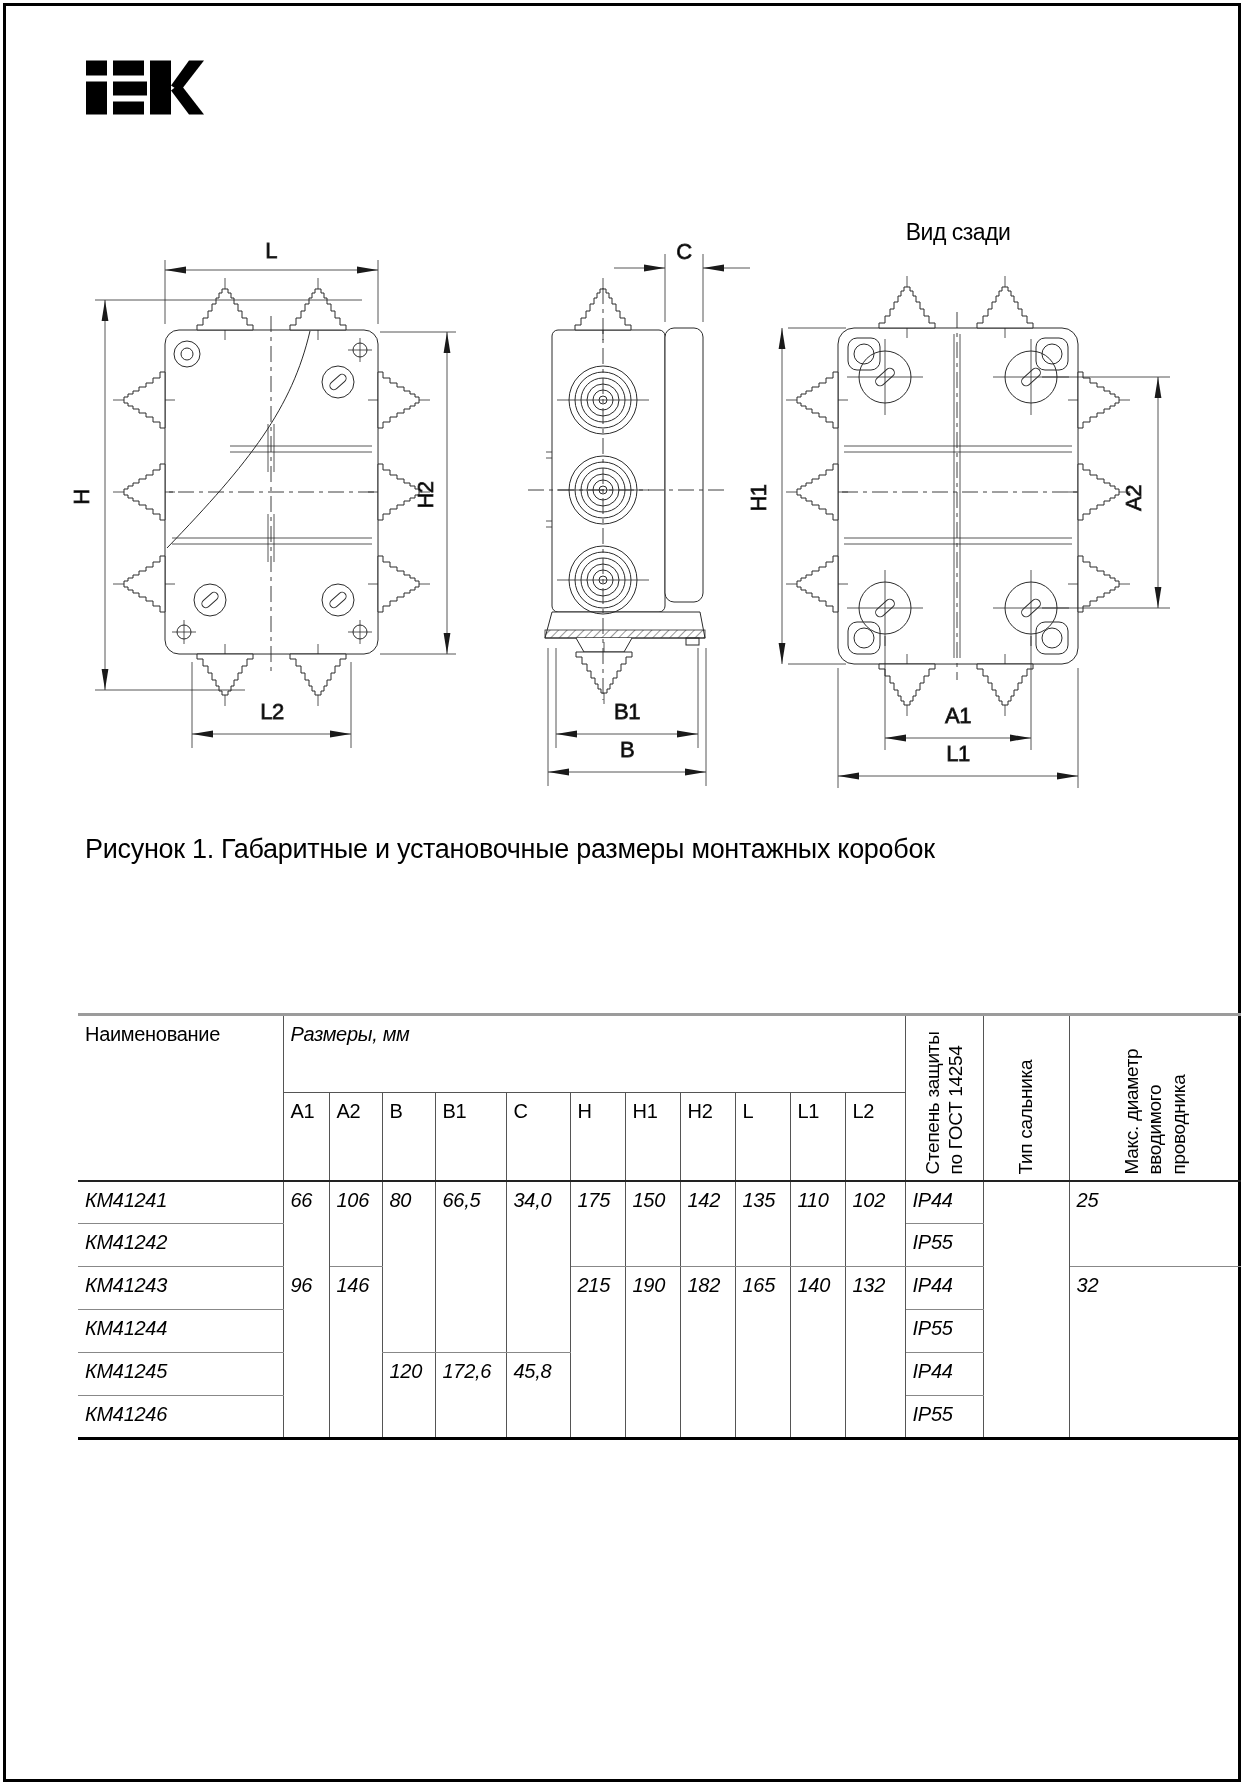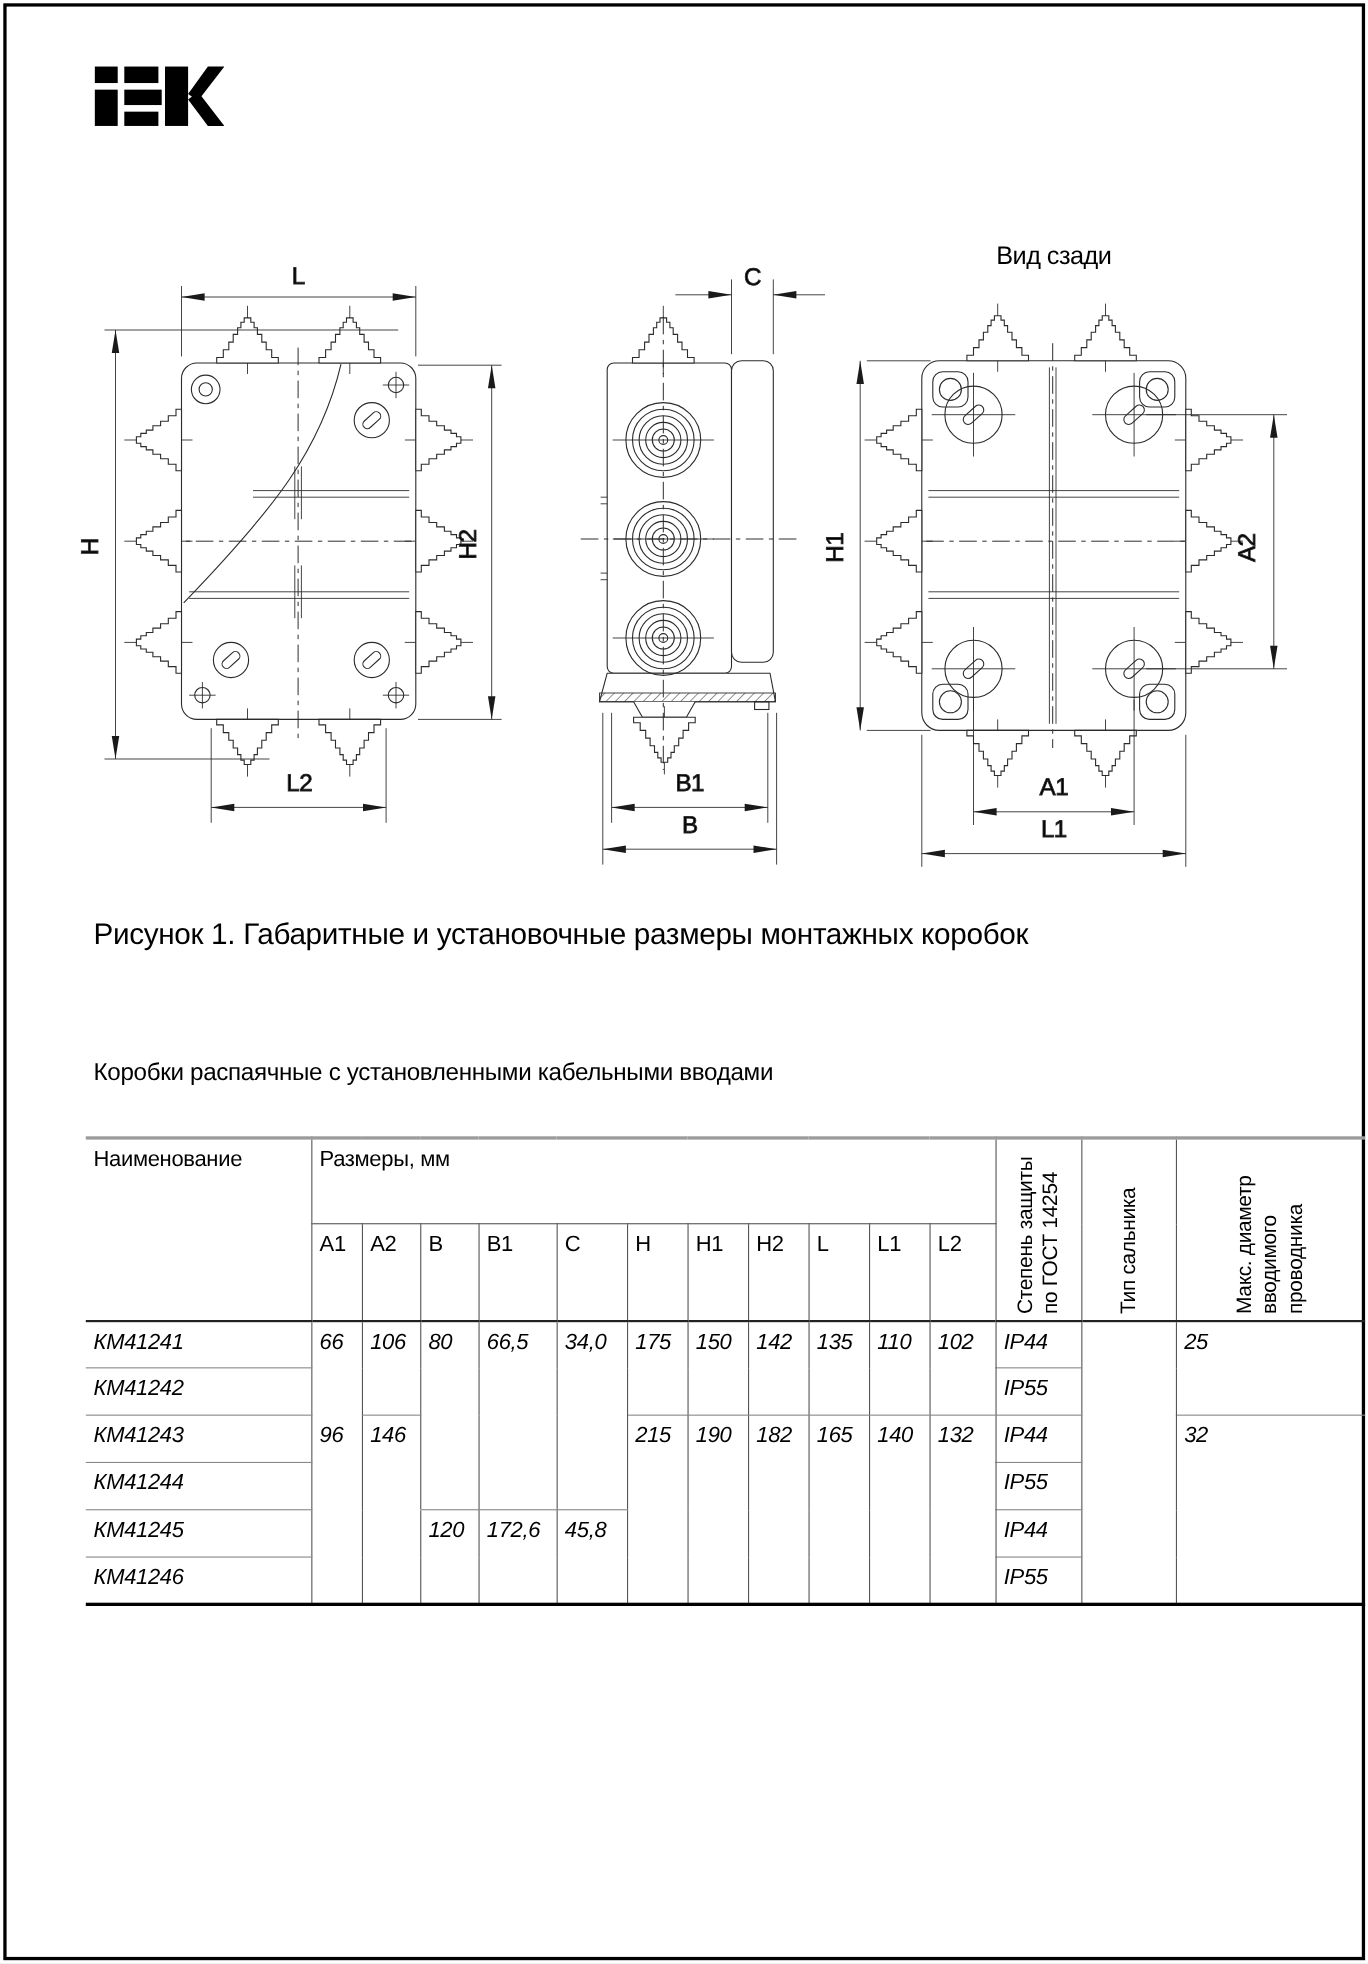--- a/index.html
+++ b/index.html
@@ -3,32 +3,32 @@
 <meta charset="utf-8">
 <style>
   html,body{margin:0;padding:0;background:#e8e8e8;}
   .page{position:relative;width:1244px;height:1785px;background:#fff;overflow:hidden;
         font-family:"Liberation Sans","DejaVu Sans",sans-serif;color:#000;}
   .frame{position:absolute;inset:3px;border:3px solid #000;pointer-events:none;}
   .logo{position:absolute;left:86px;top:60px;}
   .drawings{position:absolute;left:60px;top:215px;}
   .caption{position:absolute;left:85px;top:834px;font-size:27px;letter-spacing:-0.3px;}
   .section-title{position:absolute;left:85px;top:962px;font-size:22px;letter-spacing:-0.3px;}
-  .tbl-wrap{position:absolute;left:78px;top:1013px;margin-top:20px;}
+  .tbl-wrap{position:absolute;left:78px;top:1013px;}
   table.spec{border-collapse:collapse;table-layout:fixed;width:1085px;
              border-top:3px solid #9b9b9b;border-bottom:3px solid #000;
              font-size:20px;letter-spacing:-0.3px;}
   table.spec th,table.spec td{font-weight:normal;text-align:left;vertical-align:top;
              padding:7px 2px 0 7px;overflow:hidden;}
   tr.hrow1{height:78px;} tr.hrow2{height:88px;} tr.brow{height:43px;font-style:italic;}
   .b-r{border-right:1px solid #555;}
   .b-b1{border-bottom:1px solid #888;}
   .b-b2{border-bottom:2px solid #222;}
   th.hname{padding-left:12px;padding-top:11px;}
-  th.hsizes{padding-left:11px;padding-top:11px;border-bottom:1px solid #555;}
+  th.hsizes{padding-left:11px;padding-top:11px;border-bottom:1px solid #555;font-style:italic;}
   th.hsz{padding-top:10px;}
   th.rot{position:relative;}
   th.rot .vtext{position:absolute;top:8px;bottom:5px;left:50%;
      transform:translateX(-50%) rotate(180deg);writing-mode:vertical-rl;
      white-space:pre-line;font-size:19px;line-height:1.22;letter-spacing:-0.3px;}
   td.c-name{padding-left:12px;}
   svg .ln{stroke:#2b2b2b;stroke-width:1;fill:none;}
   svg .w{stroke:#2b2b2b;stroke-width:1;fill:#fff;}
   svg .thin{stroke:#2b2b2b;stroke-width:0.8;fill:none;}
   svg .cl{stroke:#2b2b2b;stroke-width:0.9;fill:none;stroke-dasharray:16 5 4 5;}
@@ -274,21 +274,20 @@
           <line x1="1078" y1="668" x2="1078" y2="788"></line>
         <line x1="838" y1="776" x2="1078" y2="776"></line>
         <use href="#ah" transform="translate(838,776)"></use>
           <use href="#ah" transform="translate(1078,776) rotate(180)"></use>
         <text class="dlab" x="958" y="761" text-anchor="middle">L1</text>
       </g>
     </g>
   </svg>
 
   <div class="caption">Рисунок 1. Габаритные и установочные размеры монтажных коробок</div>
-  <div class="section-title">Коробки распаячные с установленными кабельными вводами</div>
 
   <div class="tbl-wrap">
     <table class="spec">
       <colgroup>
         <col style="width:205px">
           <col style="width:46px">
           <col style="width:53px">
           <col style="width:53px">
         <col style="width:71px">
           <col style="width:64px">

